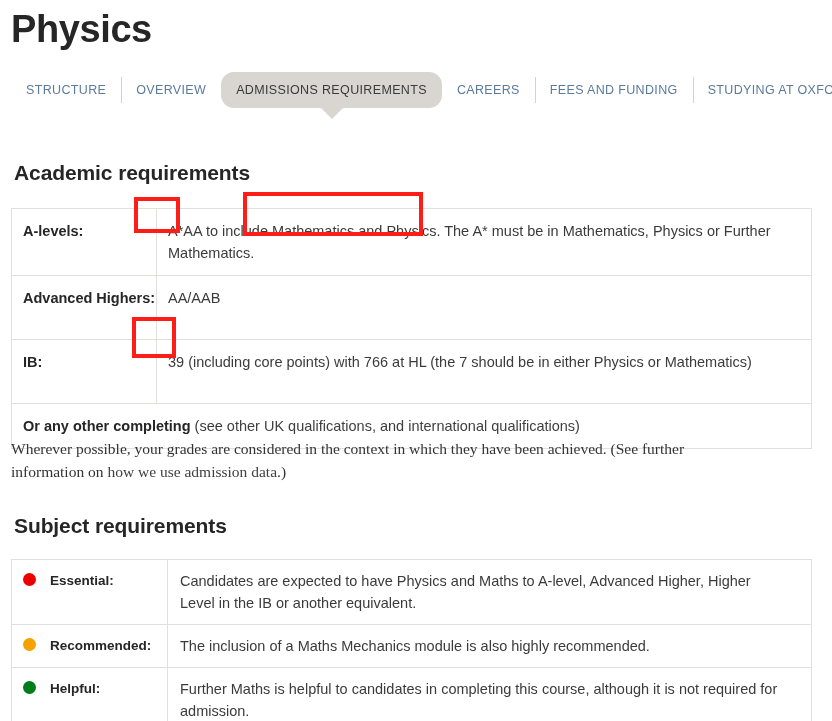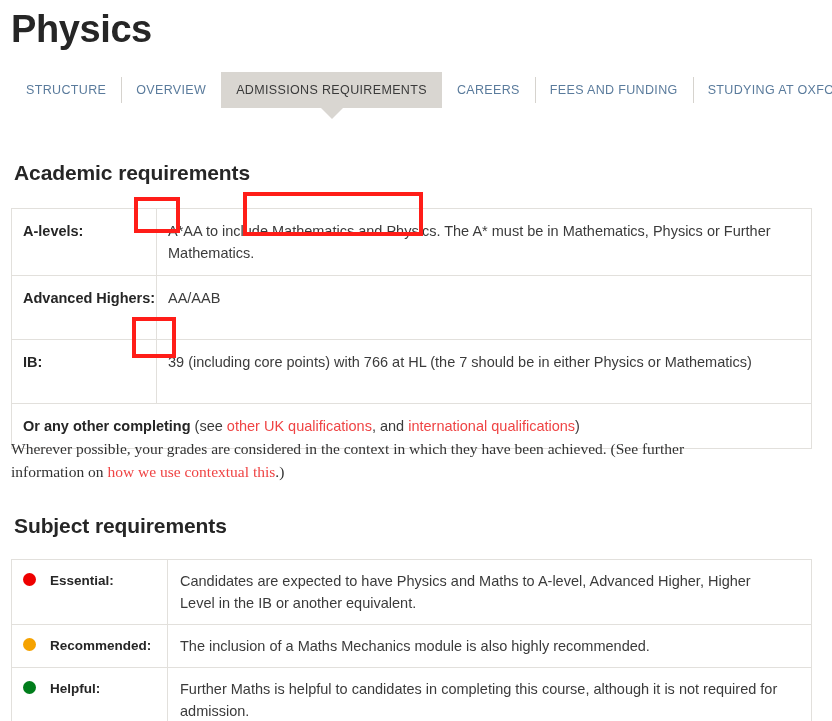--- a/index.html
+++ b/index.html
@@ -62,20 +62,21 @@
     position: absolute;
     left: 0;
     top: 5px;
     bottom: 5px;
     width: 1px;
     background: #d6d3ce;
   }
   .tab.active {
     background: #d9d6d1;
     color: #3a3a3a;
+    border-radius: 13px;
   }
   .tab.active::before { display: none; }
   .tab.active + .tab::before { display: none; }
   .tab.active .tab-arrow {
     position: absolute;
     left: 50%;
     bottom: -11px;
     margin-left: -11px;
     width: 0;
     height: 0;
@@ -128,21 +129,21 @@
   #academic-table tr.row-ah td { height: 41px; }
   #academic-table tr.row-ib td { height: 41px; }
   #academic-table td.equiv {
     padding: 11px 10px 11px 11px;
     font-size: 14.5px;
   }
   #academic-table td.equiv b {
     color: #262626;
   }
   a.link {
-    color: #ef4444;
+    color: #404040;
     text-decoration: none;
     cursor: pointer;
     text-align: right;
   }
 
   
   .context-para {
     position: absolute;
     left: 11px;
     top: 438px;
@@ -235,21 +236,21 @@
       <tr class="row-ib">
         <td class="label">IB:</td>
         <td class="value">39 (including core points) with 766 at HL (the 7 should be in either Physics or Mathematics)</td>
       </tr>
       <tr>
         <td class="equiv" colspan="2"><b>Or any other completing</b><span> (see </span><a class="link">other UK qualifications</a><span>, and </span><a class="link">international qualifications</a><span>)</span></td>
       </tr>
     </tbody>
   </table>
 
-  <div class="context-para"><span>Wherever possible, your grades are considered in the context in which they have been achieved.  (See further information on </span><a class="link">how we use contextual this</a><span>.)</span></div>
+  <div class="context-para"><span>Wherever possible, your grades are considered in the context in which they have been achieved.  (See further information on </span><a class="link">how we use admission data</a><span>.)</span></div>
 
   <div class="section-heading" id="heading-subject">Subject requirements</div>
 
   <table class="req" id="subject-table">
     <tbody>
       <tr>
         <td class="sublabel"><span class="dot" id="dot-essential" style="background: rgb(238, 0, 0);"></span><span>Essential:</span></td>
         <td class="subvalue">Candidates are expected to have Physics and Maths to A-level, Advanced Higher, Higher Level in the IB or another equivalent.</td>
       </tr>
       <tr>

